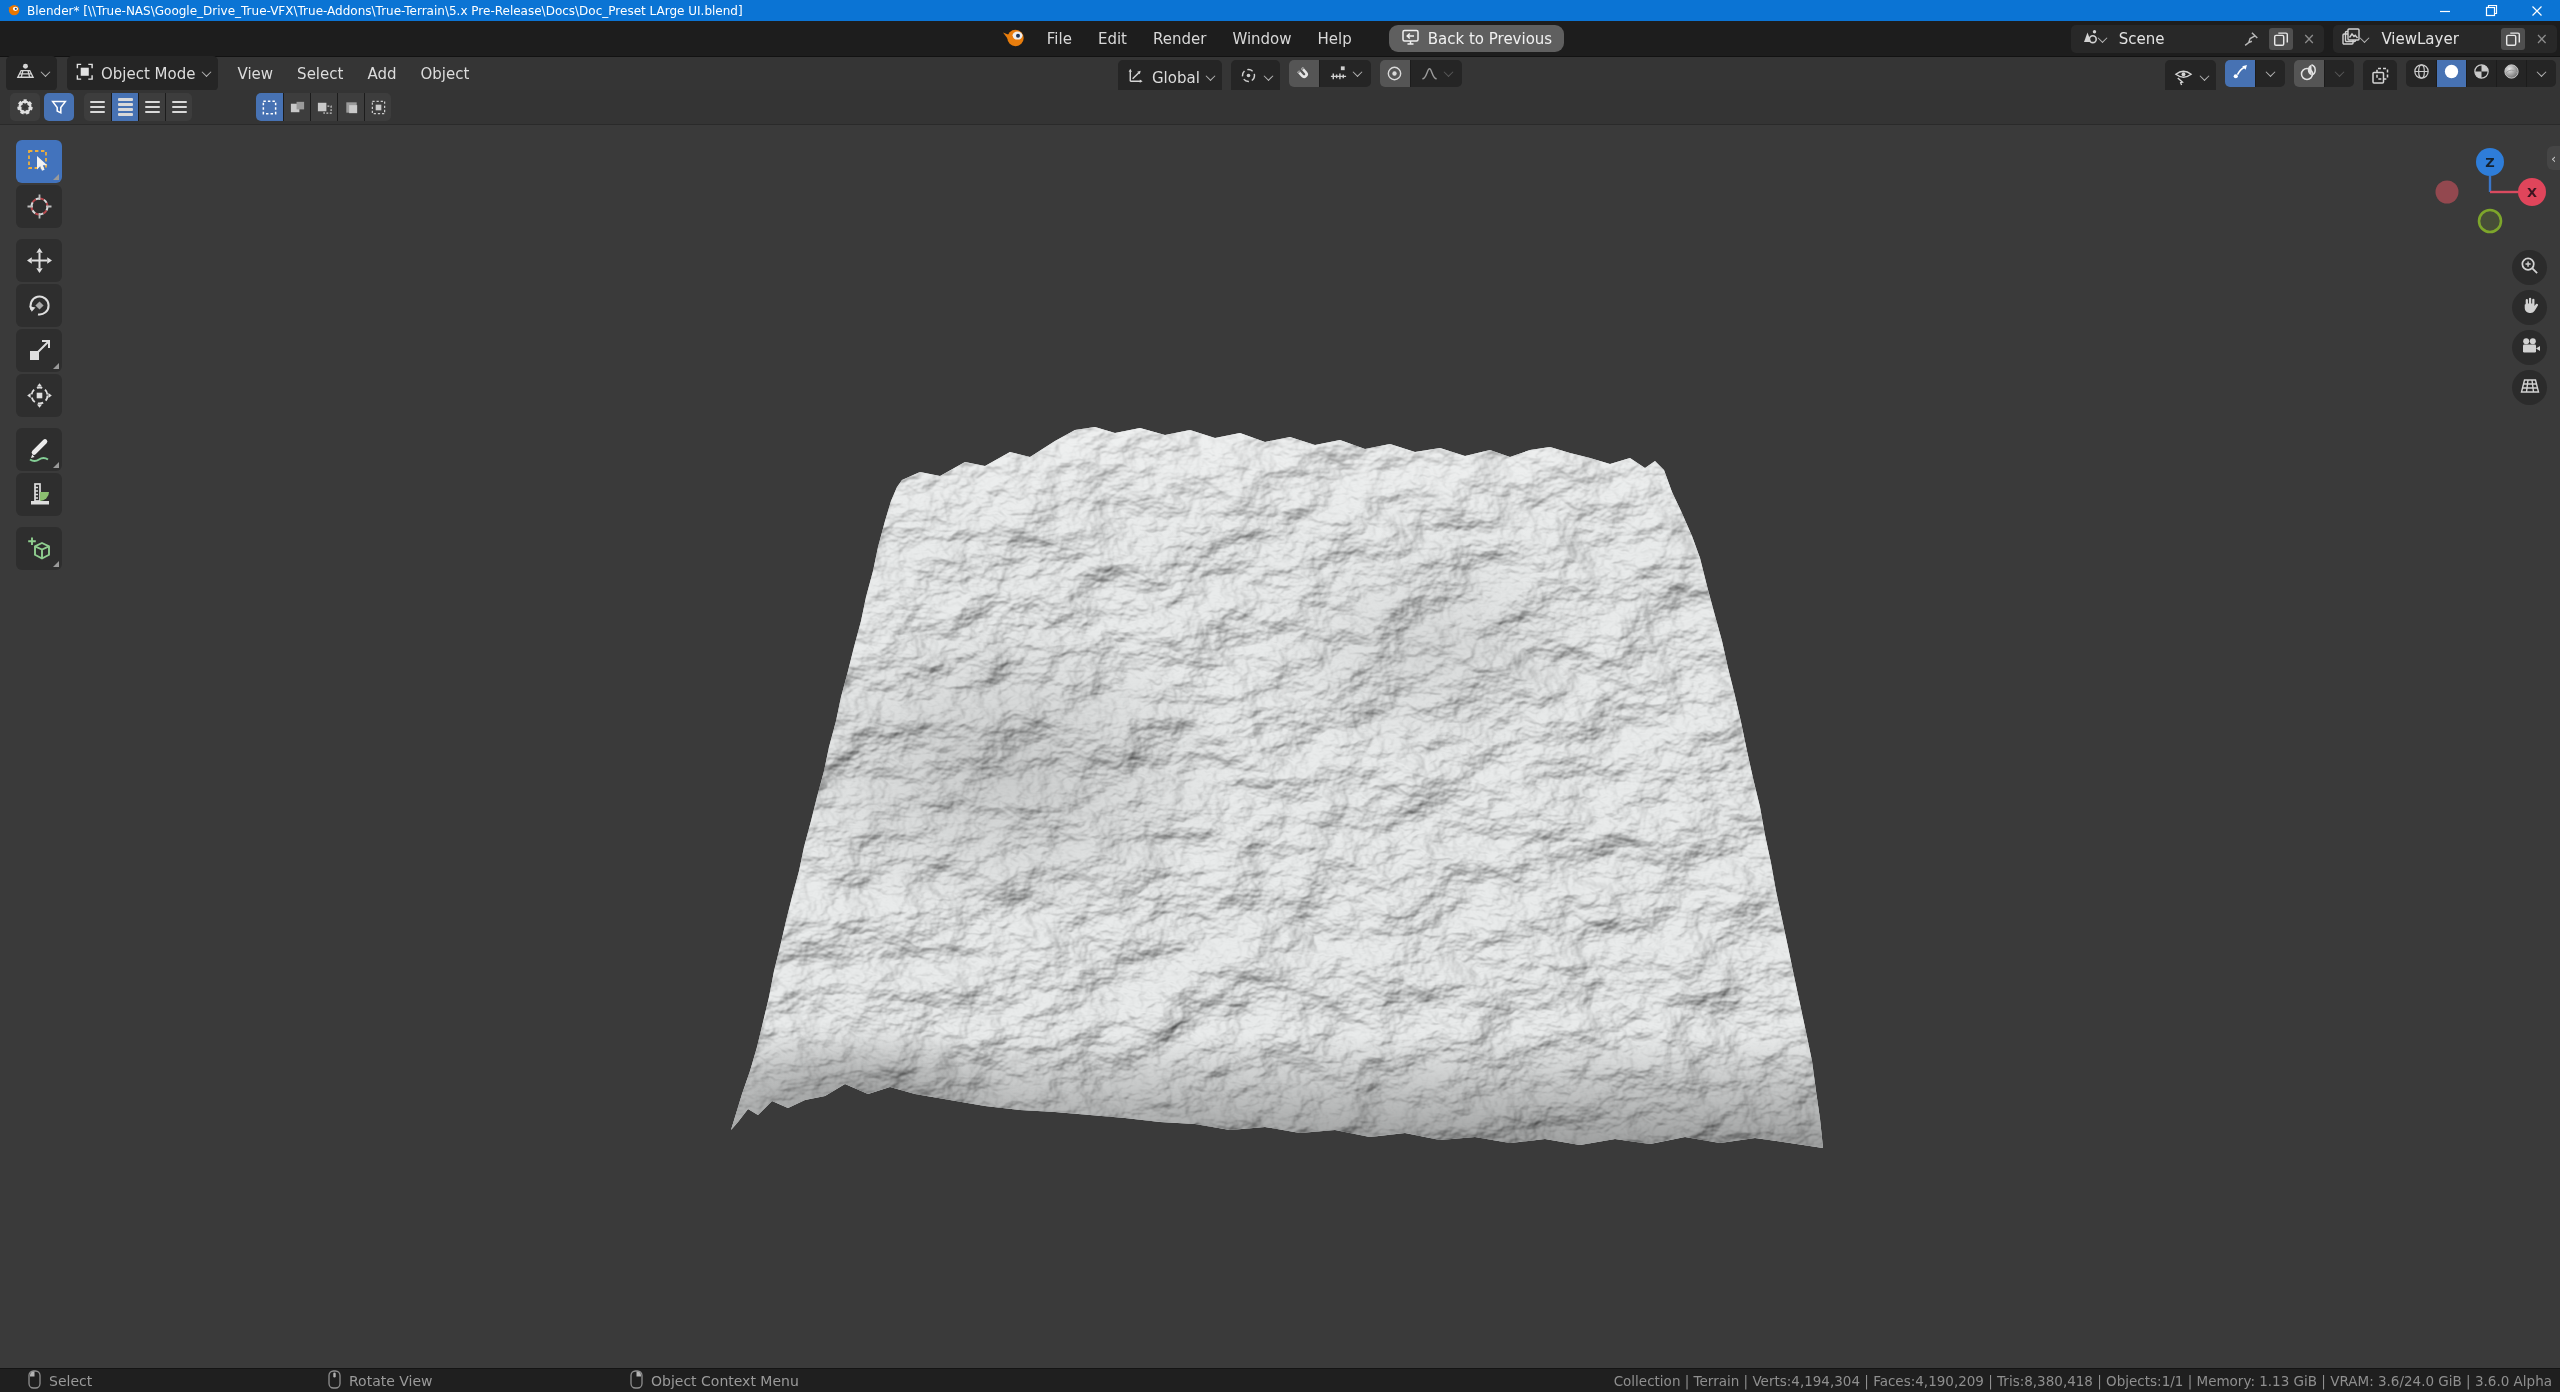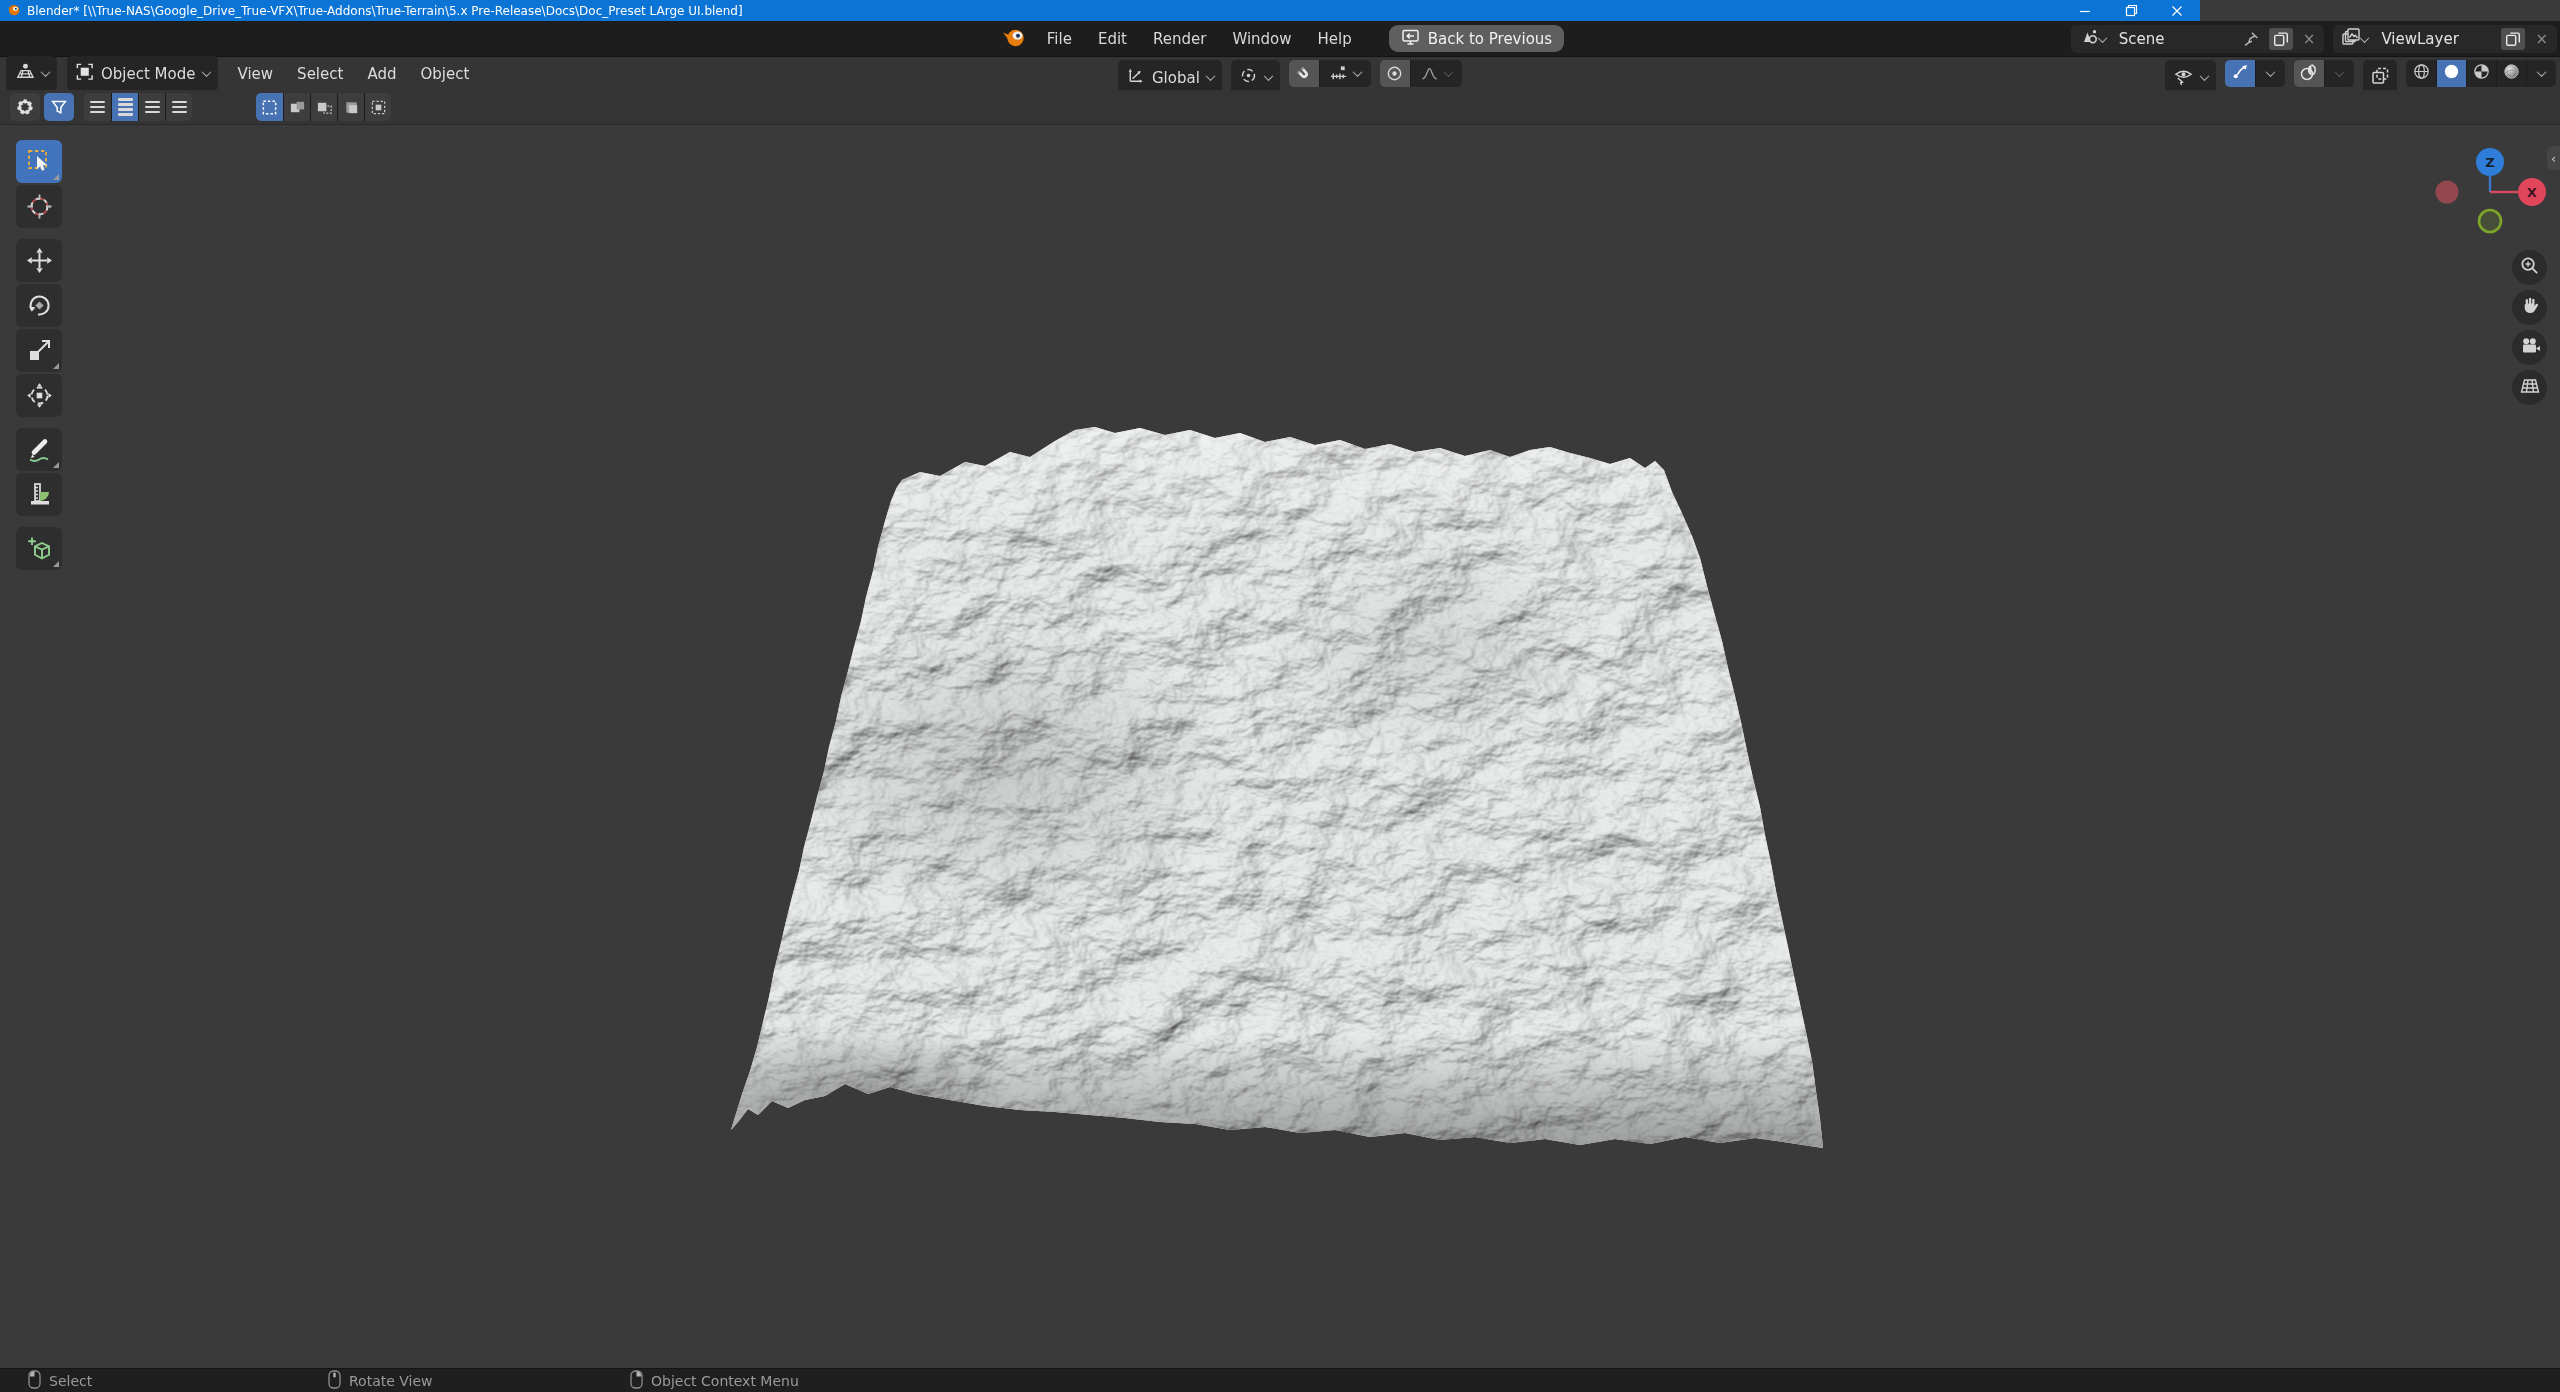--- a/index.html
+++ b/index.html
@@ -1,20 +1,20 @@
 <!DOCTYPE html>
 <html><head>
 <meta charset="utf-8">
 <style>
   html,body{margin:0;padding:0;background:#000;}
   *{box-sizing:border-box;font-family:"DejaVu Sans",sans-serif;}
   #app{position:relative;width:2560px;height:1392px;overflow:hidden;background:#3a3a3a;}
 
   
-  .titlebar{position:absolute;left:0;top:0;width:2200px;height:21px;background:#0b74d4;display:flex;align-items:center;color:#fff;font-size:12px;}
+  .titlebar{position:absolute;left:0;top:0;width:2560px;height:21px;background:#0b74d4;display:flex;align-items:center;color:#fff;font-size:12px;}
   .titlebar .blogo{margin:0 7px 0 7px;}
   .wctl{position:absolute;top:0;height:21px;width:46px;display:flex;align-items:center;justify-content:center;color:#fff;font-size:13px;}
   .wctl.min{right:92px}.wctl.res{right:46px}.wctl.cls{right:0}
 
   
   .topbar{position:absolute;left:0;top:21px;width:2560px;height:36px;background:#1d1d1d;display:flex;align-items:center;color:#d8d8d8;font-size:15px;border-bottom:1px solid #121212;justify-content:center;}
   .menu-item{padding:0 13px;height:27px;display:flex;align-items:center;border-radius:4px;cursor:default;}
   .backbtn{margin-left:24px;height:27px;background:#5f5f5f;border-radius:9px;display:flex;align-items:center;padding:0 12px;color:#f1f1f1;gap:7px;}
   .tb-right{position:absolute;right:3px;top:4px;display:flex;gap:9px;}
   .idgroup{display:flex;align-items:center;background:#282828;border-radius:5px;height:28px;padding:0 5px;color:#e3e3e3;gap:6px;}
@@ -648,15 +648,18 @@
     </div>
     <div class="hint" style="left:630px">
       <span>
         <svg width="13" height="19" viewBox="0 0 13 19" fill="none">
             <rect x="1" y="1" width="11" height="17" rx="4.5" stroke="#8f8f8f" stroke-width="1.3"></rect>
             <path d="M11 6.5 V5.5 a4 4 0 0 0 -4 -4 h-0.5 v5 Z" fill="#b5b5b5"></path>
           </svg>
       </span>
       <span>Object Context Menu</span>
     </div>
+    <div class="stats">
+      <span>Collection | Terrain | Verts:4,194,304 | Faces:4,190,209 | Tris:8,380,418 | Objects:1/1 | Memory: 1.13 GiB | VRAM: 3.6/24.0 GiB | 3.6.0 Alpha</span>
+    </div>
   </div>
 
 </div>
 
 </body></html>

